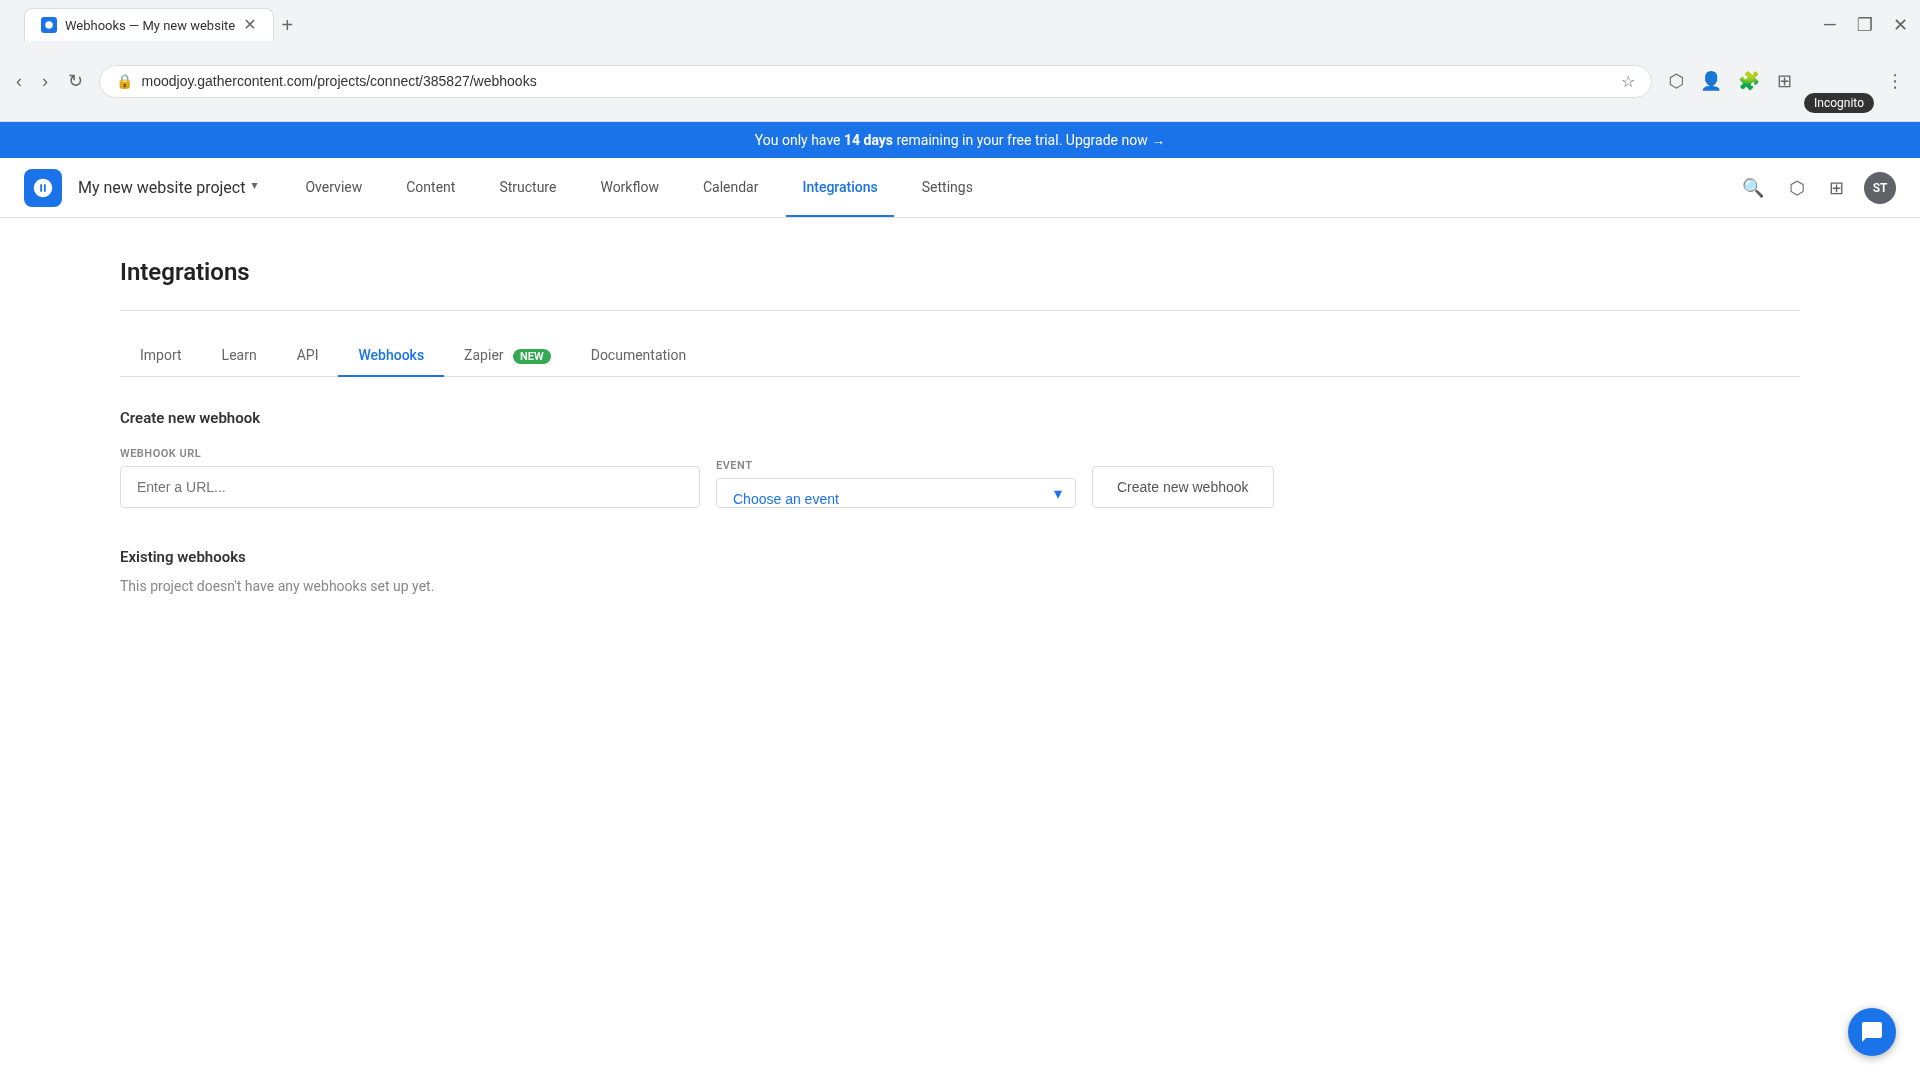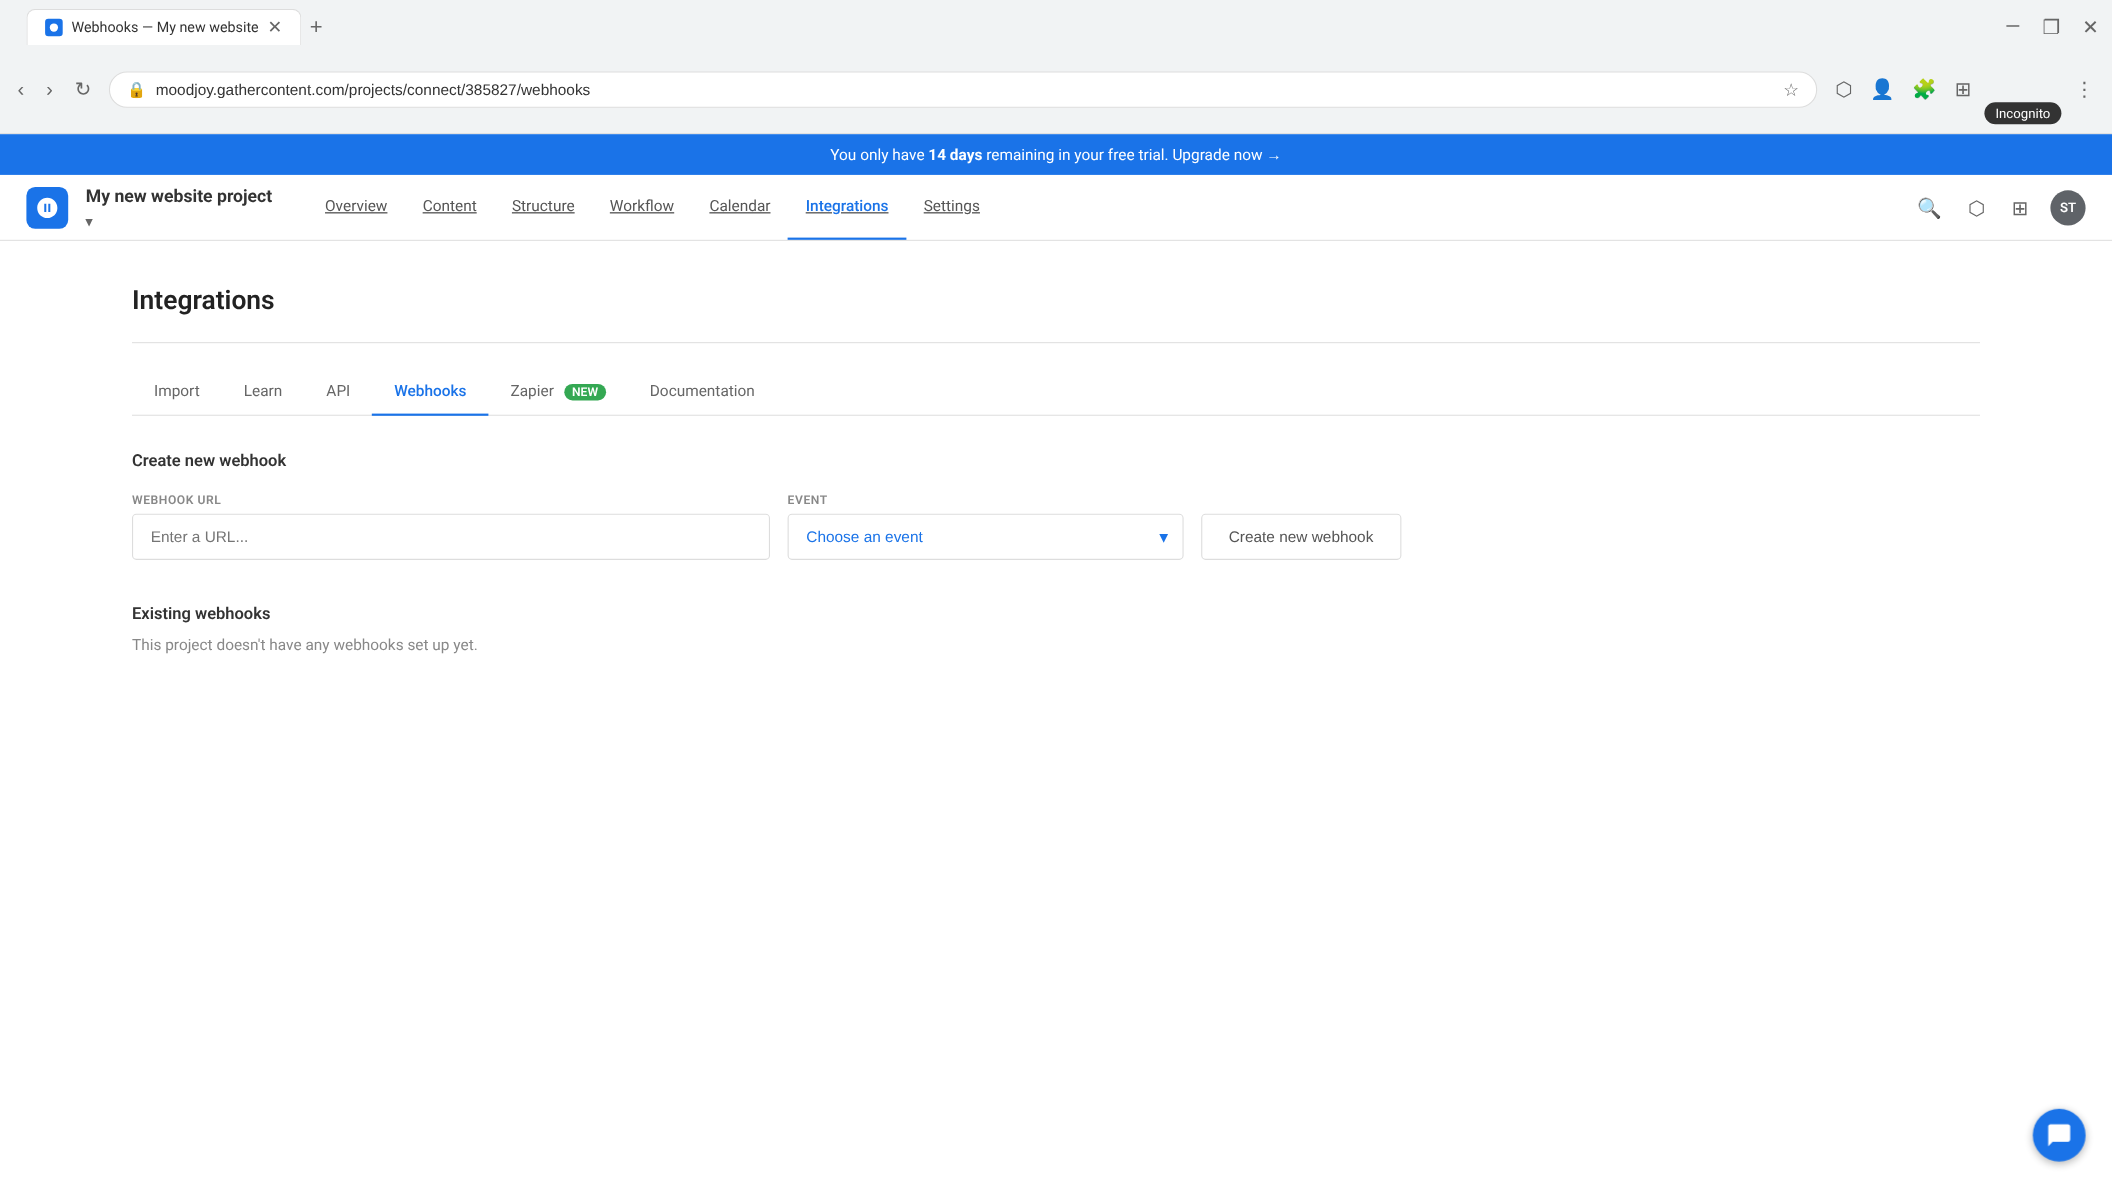--- a/index.html
+++ b/index.html
@@ -26,23 +26,23 @@
     .incognito-badge { background: #333; color: #fff; border-radius: 12px; padding: 3px 10px; font-size: 12px; margin-top: 44px; }
 
     
     .trial-banner { background: #1a73e8; color: #fff; text-align: center; padding: 10px; font-size: 14px; }
     .trial-banner strong { font-weight: 700; }
 
     
     .app-header { display: flex; align-items: center; padding: 0 24px; border-bottom: 1px solid #e0e0e0; height: 60px; }
     .app-logo { width: 38px; height: 38px; background: #1a73e8; border-radius: 8px; display: flex; align-items: center; justify-content: center; margin-right: 16px; flex-shrink: 0; }
     .app-logo svg { width: 22px; height: 22px; fill: #fff; }
-    .project-name { font-size: 16px; font-weight: 700; color: #333; display: flex; align-items: flex-start; gap: 6px; cursor: pointer; flex-direction: column; }
+    .project-name { font-size: 16px; font-weight: 400; color: #333; display: flex; align-items: flex-start; gap: 6px; cursor: pointer; }
     .project-name .dropdown-arrow { font-size: 12px; color: #666; }
-    .main-nav { display: flex; align-items: flex-end; gap: 0; margin-left: 32px; height: 100%; text-decoration: underline; }
+    .main-nav { display: flex; align-items: flex-end; gap: 12px; margin-left: 32px; height: 100%; }
     .nav-item { padding: 0 16px; height: 100%; display: flex; align-items: center; font-size: 14px; color: #555; cursor: pointer; text-decoration: none; border-bottom: 2px solid transparent; }
     .nav-item.active { color: #1a73e8; border-bottom-color: #1a73e8; font-weight: 500; }
     .header-right { margin-left: auto; display: flex; align-items: center; gap: 16px; }
     .header-icon { background: none; border: none; cursor: pointer; color: #666; font-size: 18px; padding: 4px; }
     .avatar { width: 32px; height: 32px; background: #5f6368; border-radius: 50%; display: flex; align-items: center; justify-content: center; color: #fff; font-size: 12px; font-weight: 600; cursor: pointer; }
 
     
     .page-content { padding: 40px 120px; }
     .page-title { font-size: 24px; font-weight: 600; color: #222; margin-bottom: 24px; }
     .divider { border: none; border-top: 1px solid #e0e0e0; margin-bottom: 24px; }
@@ -55,21 +55,21 @@
 
     
     .webhooks-description { font-size: 14px; color: #555; margin-bottom: 24px; }
     .webhooks-description a { color: #1a73e8; text-decoration: none; }
     .section-title { font-size: 15px; font-weight: 600; color: #333; margin-bottom: 20px; }
     .form-row { display: flex; align-items: flex-end; gap: 16px; margin-bottom: 40px; }
     .form-group { display: flex; flex-direction: column; gap: 6px; }
     .form-label { font-size: 11px; font-weight: 600; color: #888; letter-spacing: 0.5px; text-transform: uppercase; }
     .url-input { width: 580px; padding: 12px 16px; border: 1px solid #ddd; border-radius: 4px; font-size: 14px; color: #ec4899; outline: none; }
     .event-select-wrapper { position: relative; width: 360px; }
-    .event-select { width: 100%; padding: 12px 40px 12px 16px; border: 1px solid #ddd; border-radius: 4px; font-size: 14px; color: #1a73e8; font-weight: 500; background: #fff; appearance: none; cursor: pointer; outline: none; }
+    .event-select { width: 100%; padding: 12px 40px 0 16px; border: 1px solid #ddd; border-radius: 4px; font-size: 14px; color: #1a73e8; font-weight: 500; background: #fff; appearance: none; cursor: pointer; outline: none; }
     .event-select-arrow { position: absolute; right: 14px; top: 50%; transform: translateY(-50%); color: #1a73e8; pointer-events: none; font-size: 16px; }
     .create-btn { padding: 12px 24px; background: #fff; border: 1px solid #ddd; border-radius: 4px; font-size: 14px; color: #555; cursor: pointer; white-space: nowrap; font-weight: 500; }
 
     .existing-title { font-size: 15px; font-weight: 600; color: #333; margin-bottom: 12px; }
     .no-webhooks { font-size: 14px; color: #888; }
 
     
     .chat-btn { position: fixed; bottom: 24px; right: 24px; width: 48px; height: 48px; background: #1a73e8; border-radius: 50%; display: flex; align-items: center; justify-content: center; cursor: pointer; box-shadow: 0 2px 8px rgba(0,0,0,0.3); }
     .chat-btn svg { width: 24px; height: 24px; fill: #fff; }
   </style>

